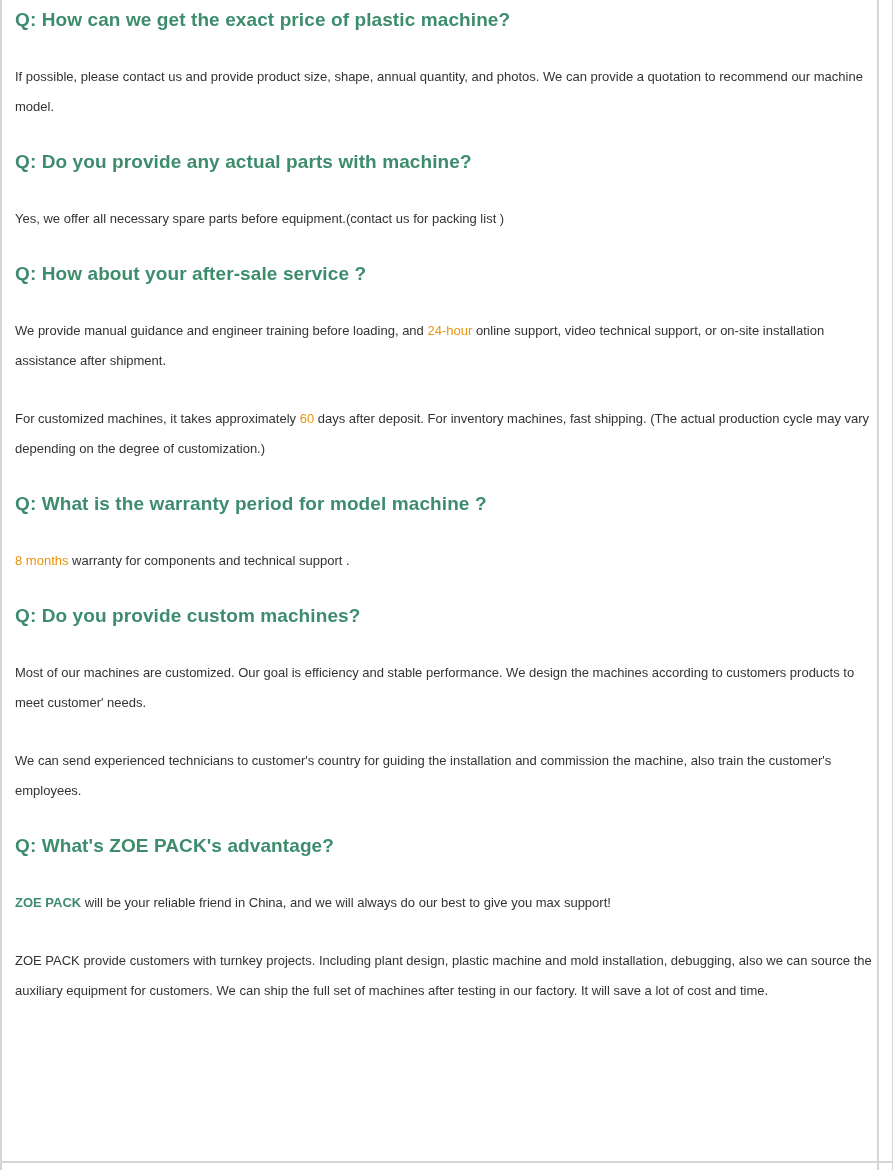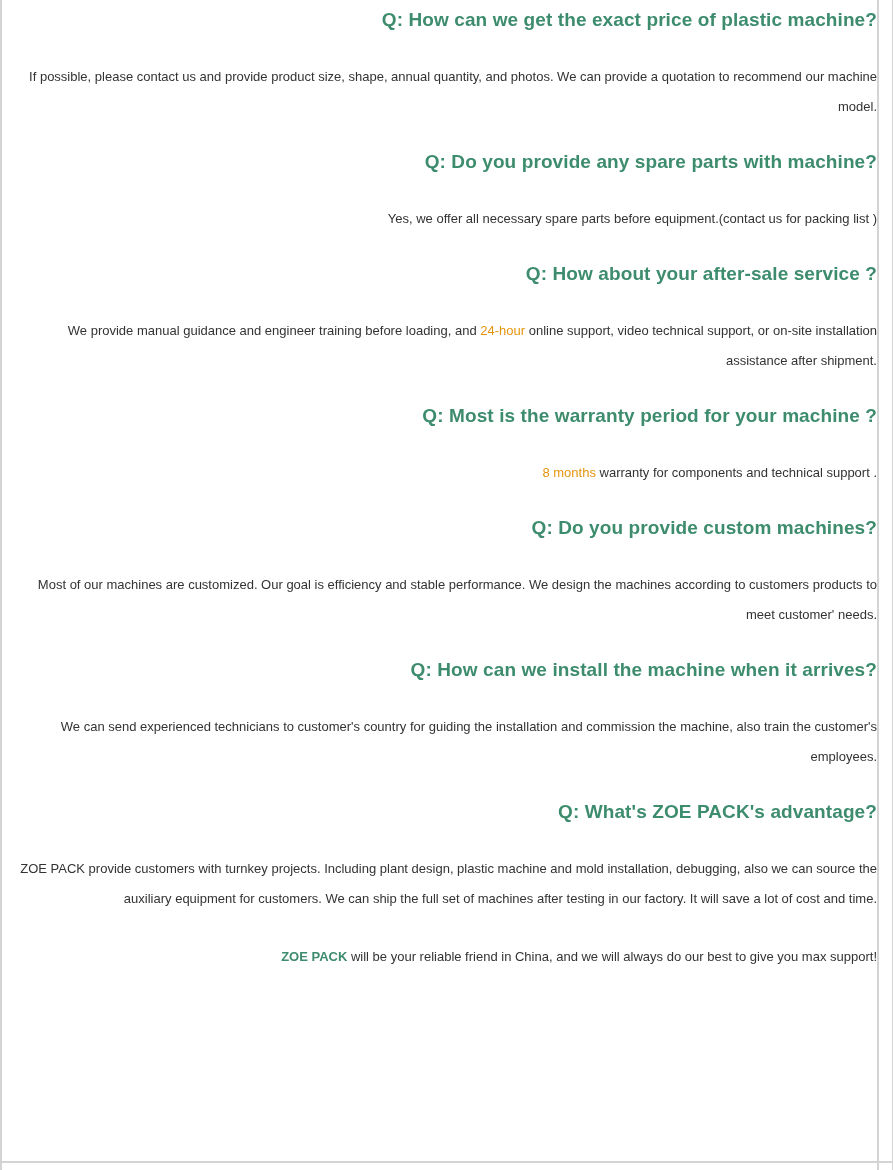--- a/index.html
+++ b/index.html
@@ -12,21 +12,20 @@
   html,body{margin:0;padding:0;background:var(--bg);}
   .page{
     position:relative;
     width:893px;
     height:1170px;
     box-sizing:border-box;
     background:var(--bg);
     border-left:2px solid var(--border-color);
     overflow:hidden;
     font-family:"Liberation Sans","DejaVu Sans",sans-serif;
-    text-align:right;
   }
   .content{
     box-sizing:border-box;
     width:875px;
     padding:8px 0 0 13px;
   }
   .faq-q{
     margin:0 0 30px 0;
     font-size:19px;
     line-height:24px;
@@ -61,30 +60,30 @@
     background:var(--border-color);
   }
 </style>
 </head>
 <body>
 
 <div class="page">
   <div class="content" id="faq-root">
       <h3 class="faq-q">Q: How can we get the exact price of plastic machine?</h3>
       <p class="faq-a"><span class="seg-normal">If possible, please contact us and provide product size, shape, annual quantity, and photos. We can provide a quotation to recommend our machine model.</span></p>
-      <h3 class="faq-q">Q: Do you provide any spare parts with machine?</h3>
+      <h3 class="faq-q">Q: Do you provide any actual parts with machine?</h3>
       <p class="faq-a"><span class="seg-normal">Yes, we offer all necessary spare parts before equipment.(contact us for packing list )</span></p>
       <h3 class="faq-q">Q: How about your after-sale service ?</h3>
       <p class="faq-a"><span class="seg-normal">We provide manual guidance and engineer training before loading, and </span><span class="seg-orange">24-hour</span><span class="seg-normal"> online support, video technical support, or on-site installation assistance after shipment.</span></p>
-      <h3 class="faq-q">Q: Most is the warranty period for your machine ?</h3>
+      <p class="faq-a"><span class="seg-normal">For customized machines, it takes approximately </span><span class="seg-orange">60</span><span class="seg-normal"> days after deposit. For inventory machines, fast shipping. (The actual production cycle may vary depending on the degree of customization.)</span></p>
+      <h3 class="faq-q">Q: What is the warranty period for model machine ?</h3>
       <p class="faq-a"><span class="seg-orange">8 months</span><span class="seg-normal"> warranty for components and technical support .</span></p>
       <h3 class="faq-q">Q: Do you provide custom machines?</h3>
       <p class="faq-a"><span class="seg-normal">Most of our machines are customized. Our goal is efficiency and stable performance. We design the machines according to customers products to meet customer' needs.</span></p>
-      <h3 class="faq-q">Q: How can we install the machine when it arrives?</h3>
       <p class="faq-a"><span class="seg-normal">We can send experienced technicians to customer's country for guiding the installation and commission the machine, also train the customer's employees.</span></p>
       <h3 class="faq-q">Q: What's ZOE PACK's advantage?</h3>
+      <p class="faq-a"><span class="seg-green">ZOE PACK</span><span class="seg-normal"> will be your reliable friend in China, and we will always do our best to give you max support!</span></p>
       <p class="faq-a"><span class="seg-normal">ZOE PACK provide customers with turnkey projects. Including plant design, plastic machine and mold installation, debugging, also we can source the auxiliary equipment for customers. We can ship the full set of machines after testing in our factory. It will save a lot of cost and time.</span></p>
-      <p class="faq-a"><span class="seg-green">ZOE PACK</span><span class="seg-normal"> will be your reliable friend in China, and we will always do our best to give you max support!</span></p>
     </div>
   <div class="vline vline-inner"></div>
   <div class="vline vline-outer"></div>
   <div class="hline-bottom"></div>
 </div>
 
 </body></html>

